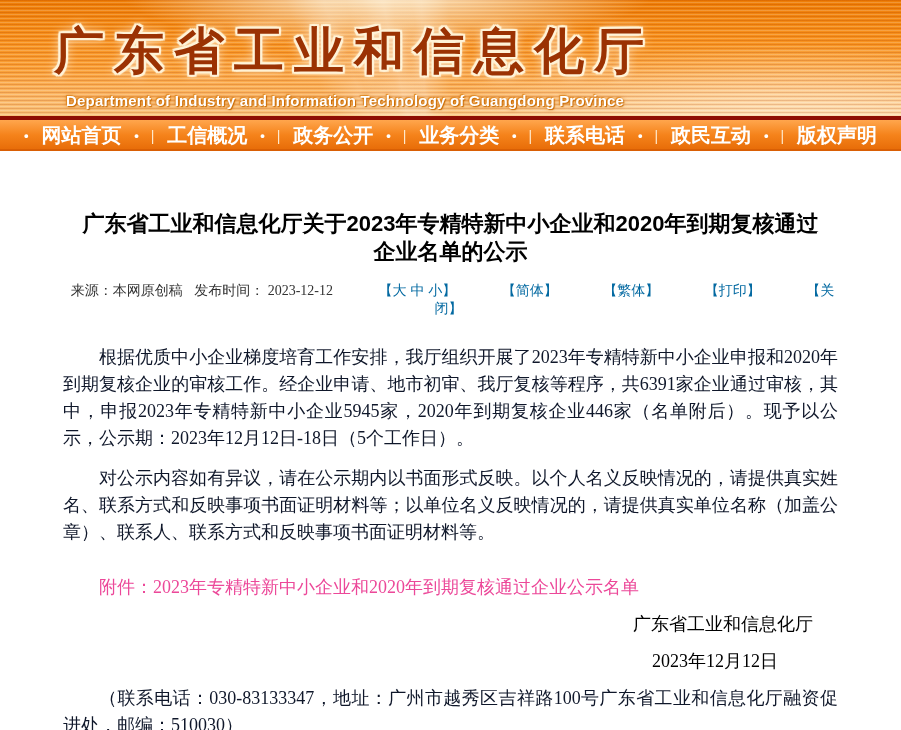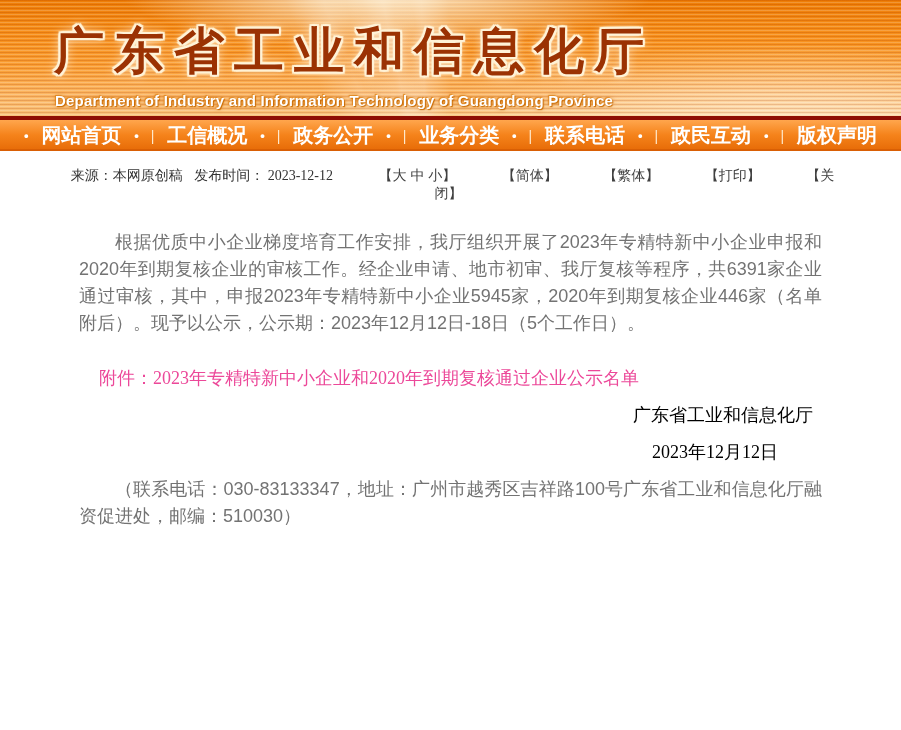--- a/index.html
+++ b/index.html
@@ -34,21 +34,21 @@
   .banner-title{
     position:absolute;left:54px;top:26px;z-index:3;
     font-size:50px;font-weight:bold;letter-spacing:10px;line-height:1;
     color:#9B3203;white-space:nowrap;
     text-shadow:
       -2px 0 1px #FFF3D8, 2px 0 1px #FFF3D8, 0 -2px 1px #FFF3D8, 0 2px 1px #FFF3D8,
       -2px -2px 1px #FFF3D8, 2px 2px 1px #FFF3D8, 2px -2px 1px #FFF3D8, -2px 2px 1px #FFF3D8,
       0 0 12px rgba(255,255,255,0.85);
   }
   .banner-subtitle{
-    position:absolute;left:55px;top:92px;z-index:3;
+    position:absolute;left:66px;top:92px;z-index:3;
     font-size:15px;font-weight:bold;letter-spacing:0.2px;
     color:#FFFFFF;white-space:nowrap;
     text-shadow:1px 1px 1px #C96A00, -1px -1px 1px #E08820, 0 0 4px rgba(200,100,0,0.8);
   }
 
   
   .nav-topline{height:4px;background:#8E0E04;}
   .main-nav{
     height:31px;display:flex;align-items:center;justify-content:space-between;
     padding:0 24px;
@@ -67,24 +67,24 @@
   .content{width:775px;margin:0 auto;color:#000;}
   .article-title{
     width:740px;margin:59px auto 0;
     font-size:22px;font-weight:bold;line-height:28px;text-align:center;color:#000;
   }
   .meta{
     margin-top:16px;text-align:center;font-size:14px;color:#333;
     font-family:"Liberation Serif", serif;
   }
   .meta span, .meta a{margin:0 4px;}
-  .meta a.ctrl{color:#404040;text-decoration:none;cursor:pointer;font-family:"Liberation Sans", sans-serif;margin-left:38px;}
+  .meta a.ctrl{color:#0369a1;text-decoration:none;cursor:pointer;font-family:"Liberation Sans", sans-serif;margin-left:38px;}
   .para{
-    margin:16px;font-family:Liberation Sans, sans-serif;
-    font-size:18px;line-height:27px;text-indent:2em;text-align:justify;color:#737373;
+    margin:0;font-family:Liberation Serif, serif;
+    font-size:18px;line-height:27px;text-indent:2em;text-align:justify;color:#0f172a;
   }
   .para.first{margin-top:26px;}
   .para.second{margin-top:13px;}
   .attachment{
     margin:28px 0 0;font-family:"Liberation Serif", serif;
     font-size:18px;line-height:27px;text-indent:2em;color:#ec4899;text-decoration:none;display:block;
   }
   .signer{
     margin:10px 25px 0 0;font-family:"Liberation Serif", serif;
     font-size:18px;line-height:27px;text-align:right;color:#000;
@@ -136,32 +136,34 @@
     </span>
   <a class="nav-item">政民互动</a>
   <span class="sep">
       <span class="dot">•</span>
       <span class="pipe">|</span>
     </span>
   <a class="nav-item">版权声明</a>
 </nav>
 
 <main class="content">
+  <h1 class="article-title">广东省工业和信息化厅关于2023年专精特新中小企业和2020年到期复核通过企业名单的公示</h1>
 
   <div class="meta">
     <span>来源：本网原创稿</span>
     <span>发布时间： 2023-12-12</span>
     <a class="ctrl">【大 中 小】</a>
     <a class="ctrl">【简体】</a>
     <a class="ctrl">【繁体】</a>
     <a class="ctrl">【打印】</a>
     <a class="ctrl">【关闭】</a>
   </div>
 
   <p class="para first">根据优质中小企业梯度培育工作安排，我厅组织开展了2023年专精特新中小企业申报和2020年到期复核企业的审核工作。经企业申请、地市初审、我厅复核等程序，共6391家企业通过审核，其中，申报2023年专精特新中小企业5945家，2020年到期复核企业446家（名单附后）。现予以公示，公示期：2023年12月12日-18日（5个工作日）。</p>
+  <p class="para second">对公示内容如有异议，请在公示期内以书面形式反映。以个人名义反映情况的，请提供真实姓名、联系方式和反映事项书面证明材料等；以单位名义反映情况的，请提供真实单位名称（加盖公章）、联系人、联系方式和反映事项书面证明材料等。</p>
 
   <a class="attachment">附件：2023年专精特新中小企业和2020年到期复核通过企业公示名单</a>
 
   <p class="signer">广东省工业和信息化厅</p>
   <p class="sign-date">2023年12月12日</p>
 
   <p class="para contact">（联系电话：030-83133347，地址：广州市越秀区吉祥路100号广东省工业和信息化厅融资促进处，邮编：510030）</p>
 </main>
 
 </body></html>

